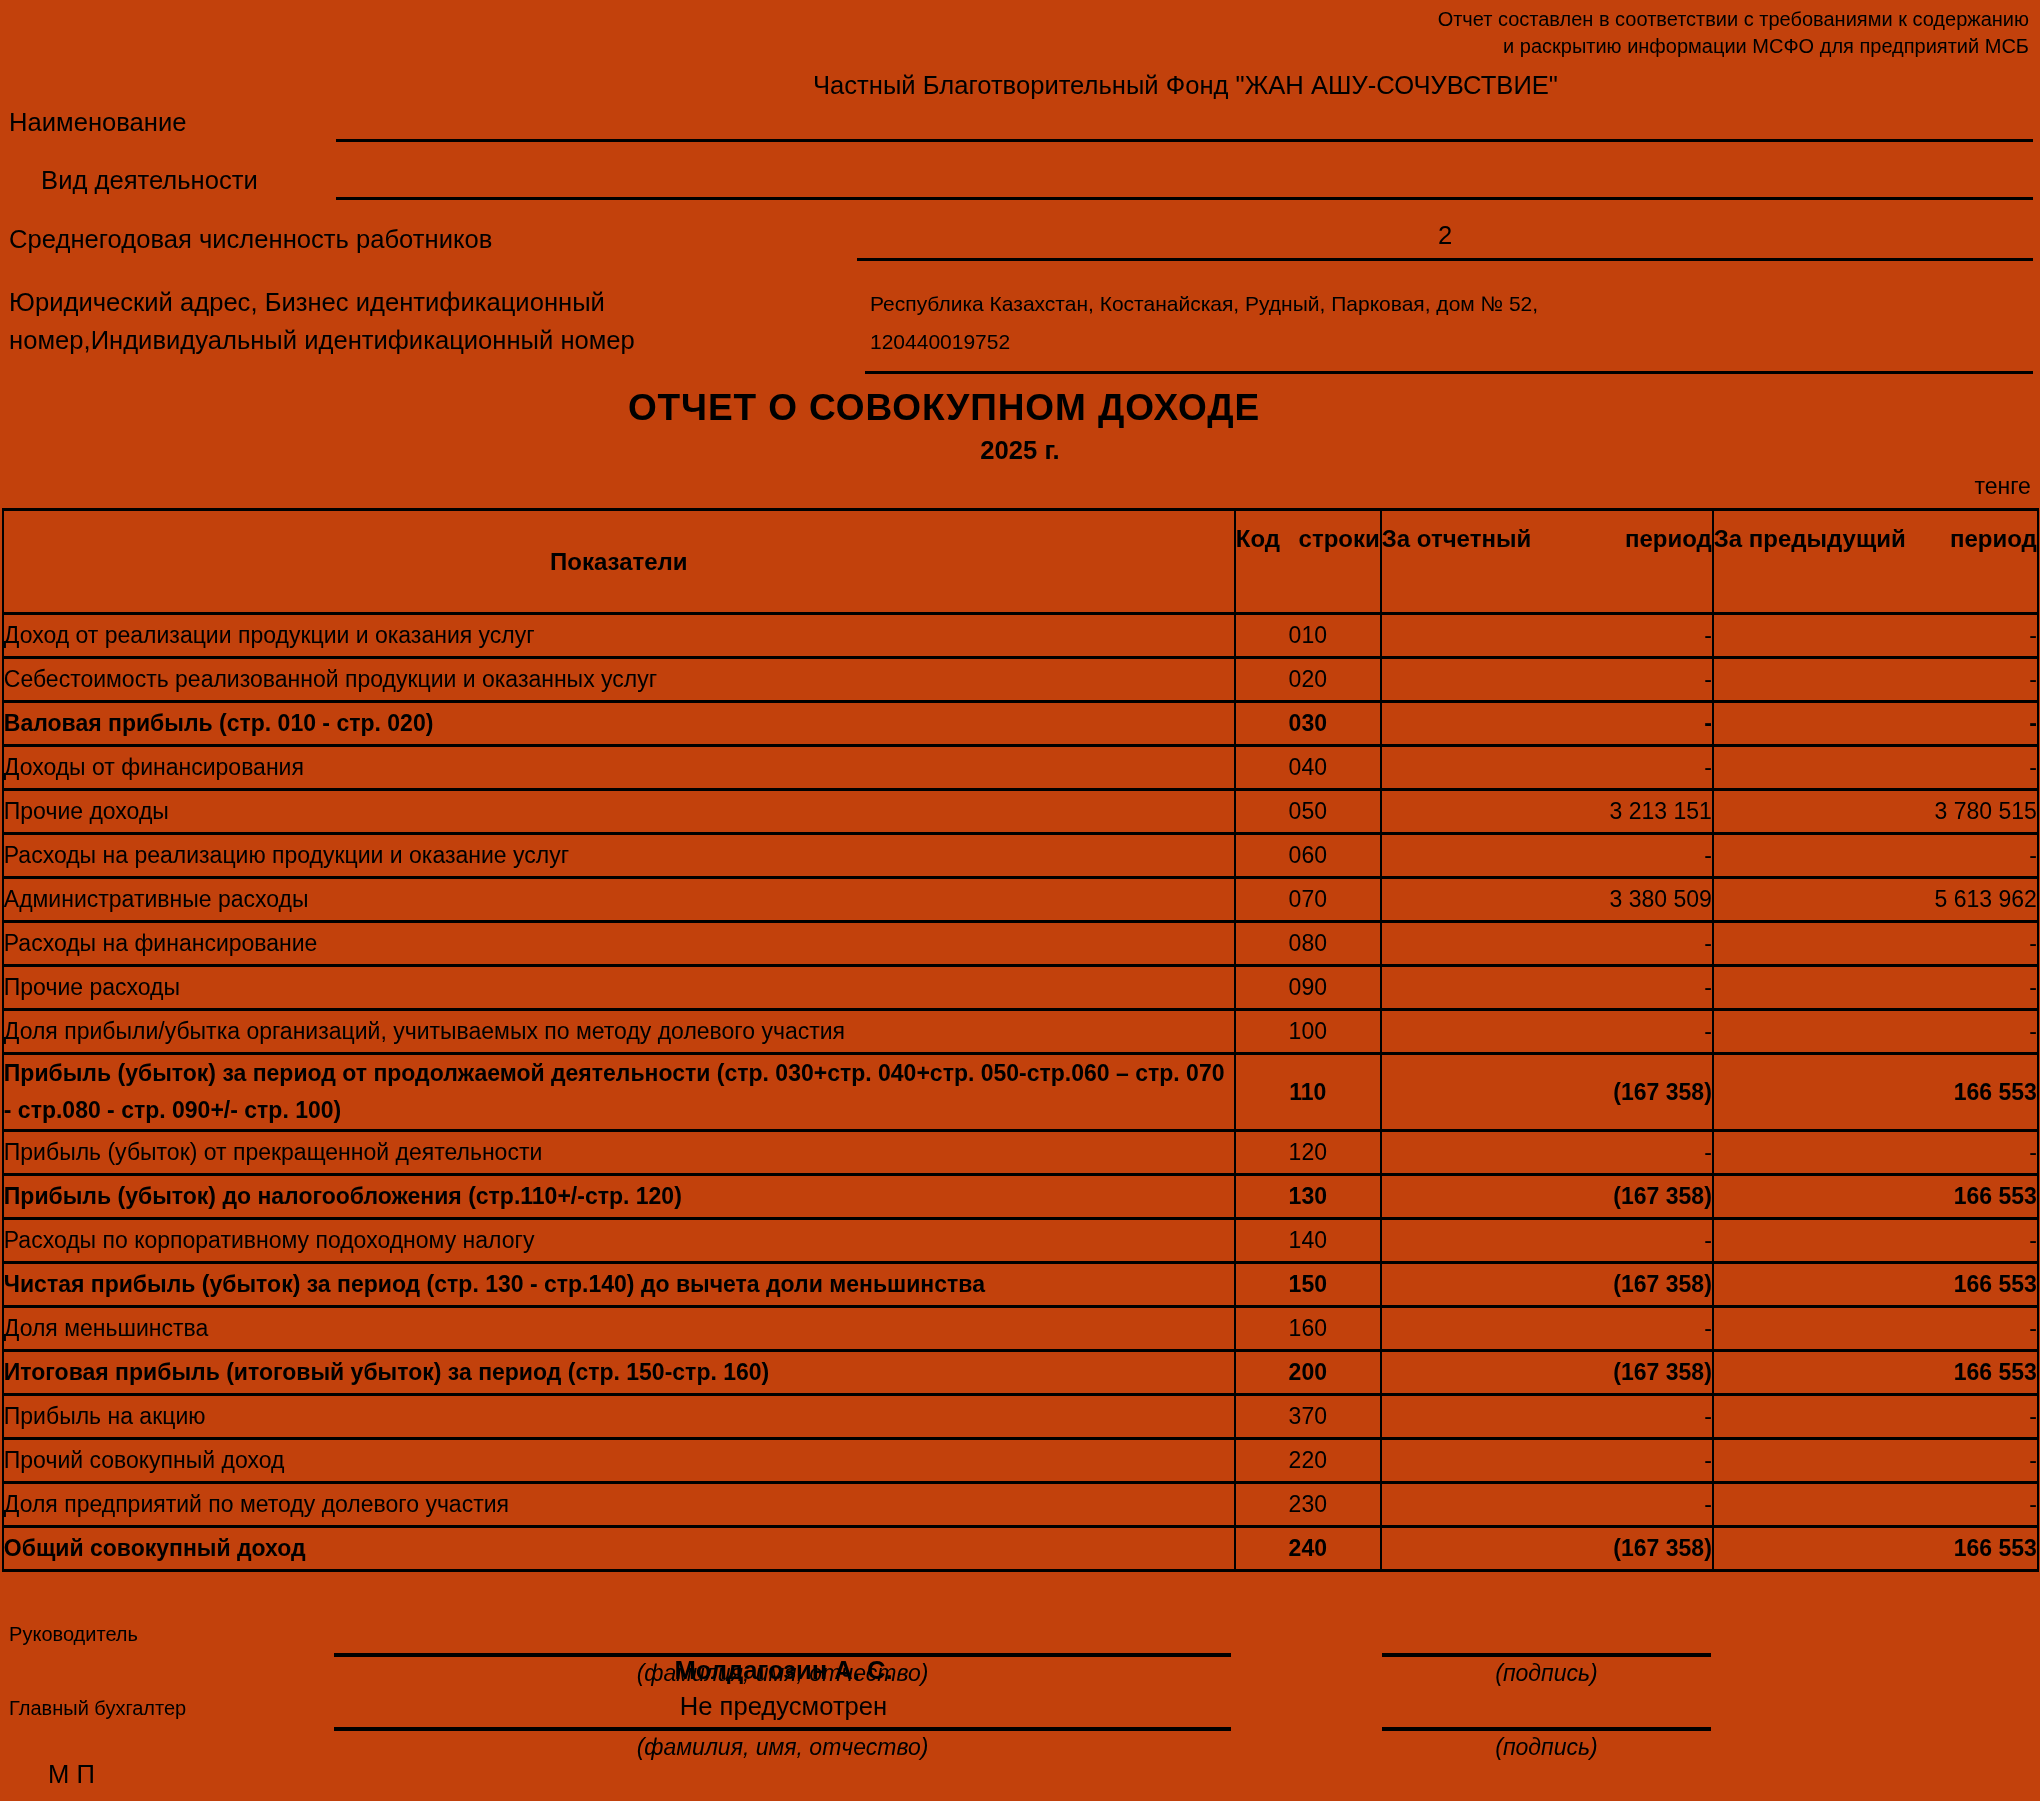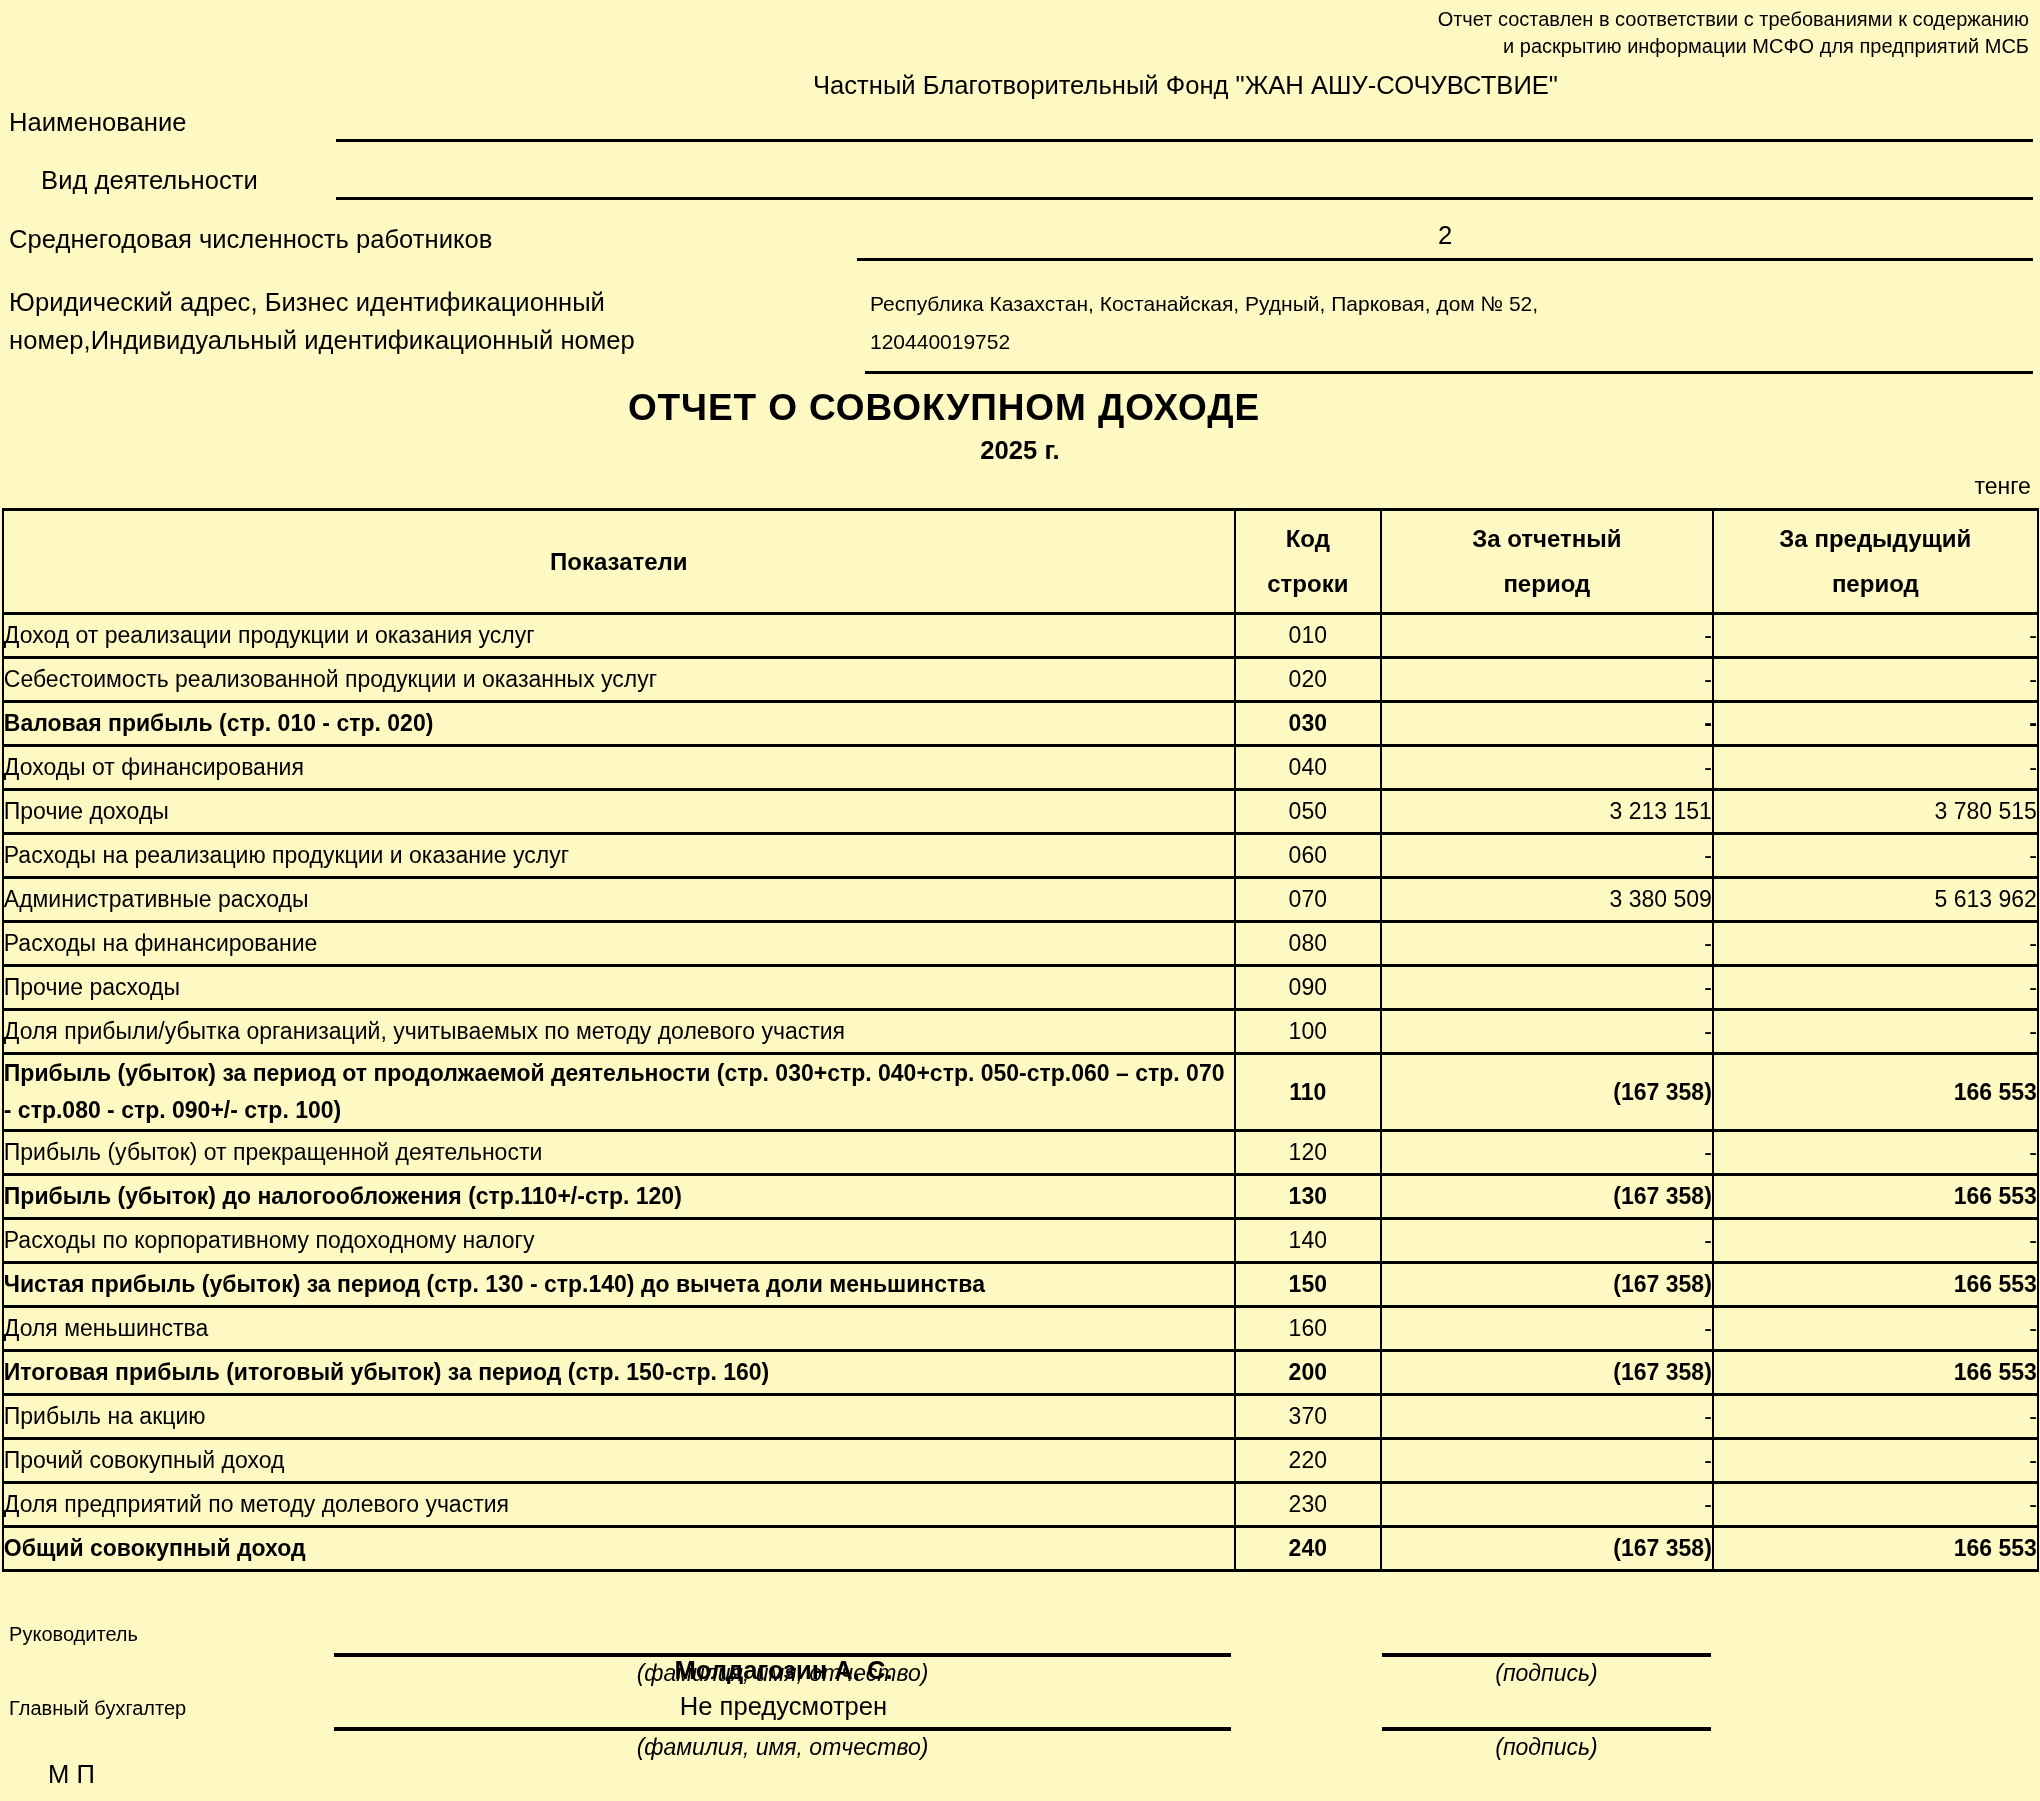--- a/index.html
+++ b/index.html
@@ -1,20 +1,20 @@
 <!DOCTYPE html>
 <html style="font-size:14.6px"><head>
 <meta charset="utf-8">
 <style>
   html, body { margin: 0; padding: 0; background: #ffffff; }
   .page {
     position: relative;
     width: 2040px;
     height: 1802px;
-    background: #fef9c3;
+    background: #c2410c;
     color: #000000;
     font-family: "Liberation Sans", sans-serif;
     overflow: hidden;
   }
   .abs { position: absolute; }
 
   
   .notice {
     top: 5.5px; right: 11px;
     text-align: right;
@@ -86,21 +86,21 @@
     border-top: 3.7px solid #000;
     border-bottom: 3.7px solid #000;
     padding: 0;
     overflow: hidden;
   }
   thead th { font-weight: bold; font-size: 24px; vertical-align: middle; }
   .h-ind { text-align: center; height: 84px; }
   .h-col { height: 84px; }
   .h-col .hstack {
     height: 73px; padding: 14px 0;
-    display: flex; flex-direction: column; justify-content: space-between;
+    display: flex; flex-direction: row; justify-content: space-between;
     text-align: center;
   }
   tbody td { height: 41px; vertical-align: middle; line-height: 37px; }
   td.c-label { text-align: left; padding: 0.9px 3.7px 0.9px 7.3px; }
   td.c-code  { text-align: center; }
   td.c-num   { text-align: right; padding-right: 9.1px; }
   tr.bold td { font-weight: bold; }
 
   
   .foot-label { font-size: 20px; white-space: nowrap; }

